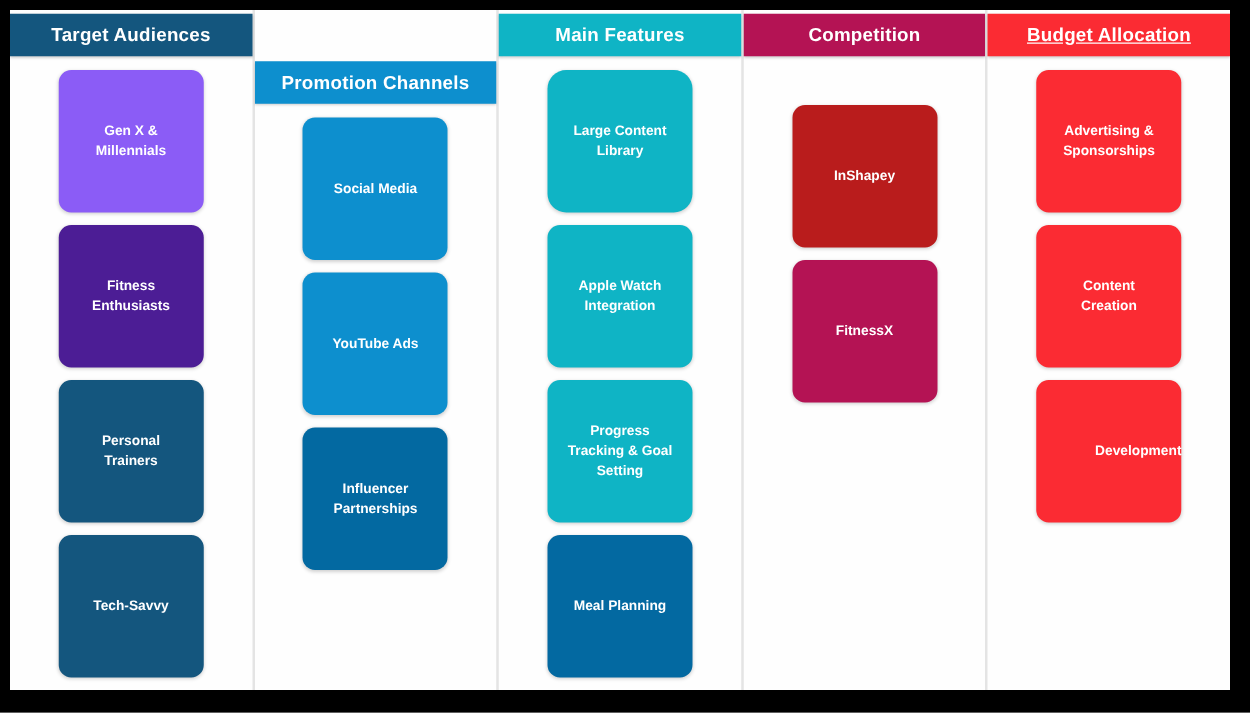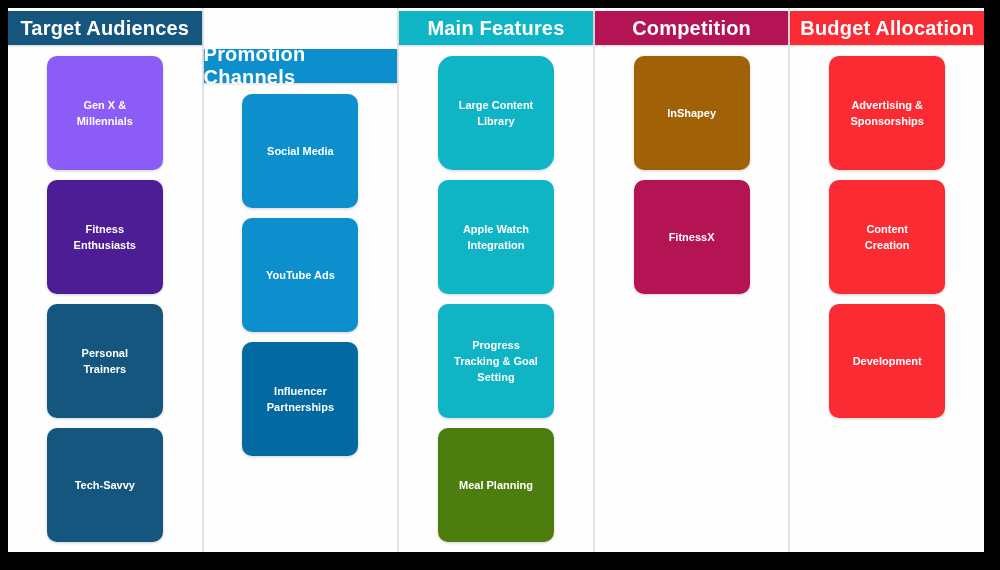--- a/index.html
+++ b/index.html
@@ -30,21 +30,21 @@
   }
   .column:last-child { border-right: none; }
   .column-header {
     margin-top: 3px;
     height: 34px;
     flex: 0 0 34px;
     display: flex;
     align-items: center;
     justify-content: center;
     color: #ffffff;
-    font-size: 20px;
+    font-size: 15px;
     font-weight: bold;
     letter-spacing: 0.2px;
     box-shadow: 0 1px 2px rgba(0,0,0,0.18);
   }
   .cards {
     margin-top: 11px;
     display: flex;
     flex-direction: column;
     align-items: center;
     gap: 10px;
@@ -116,46 +116,46 @@
           </div>
           <div class="card" style="background: rgb(15, 180, 197);">
             <span class="card-line">Apple Watch</span>
             <span class="card-line">Integration</span>
           </div>
           <div class="card" style="background: rgb(15, 180, 197);">
             <span class="card-line">Progress</span>
             <span class="card-line">Tracking &amp; Goal</span>
             <span class="card-line">Setting</span>
           </div>
-          <div class="card" style="background: #4d7c0f;">
+          <div class="card" style="background: #0369a1;">
             <span class="card-line">Meal Planning</span>
           </div>
         </div>
       </div>
       <div class="column">
         <div class="column-header" style="background: rgb(180, 19, 84);">Competition</div>
         <div class="cards">
-          <div class="card" style="background: #a16207;">
+          <div class="card" style="background: #b91c1c; margin-top: 28px;">
             <span class="card-line">InShapey</span>
           </div>
           <div class="card" style="background: rgb(180, 19, 84);">
             <span class="card-line">FitnessX</span>
           </div>
         </div>
       </div>
       <div class="column">
-        <div class="column-header" style="background: rgb(251, 43, 51);">Budget Allocation</div>
+        <div class="column-header" style="background: rgb(251, 43, 51); text-decoration: underline;">Budget Allocation</div>
         <div class="cards">
           <div class="card" style="background: rgb(251, 43, 51);">
             <span class="card-line">Advertising &amp;</span>
             <span class="card-line">Sponsorships</span>
           </div>
           <div class="card" style="background: rgb(251, 43, 51);">
             <span class="card-line">Content</span>
             <span class="card-line">Creation</span>
           </div>
-          <div class="card" style="background: rgb(251, 43, 51);">
+          <div class="card" style="background: rgb(251, 43, 51); align-items: flex-end;">
             <span class="card-line">Development</span>
           </div>
         </div>
       </div>
     </div>
 </div>
 
 </body></html>

